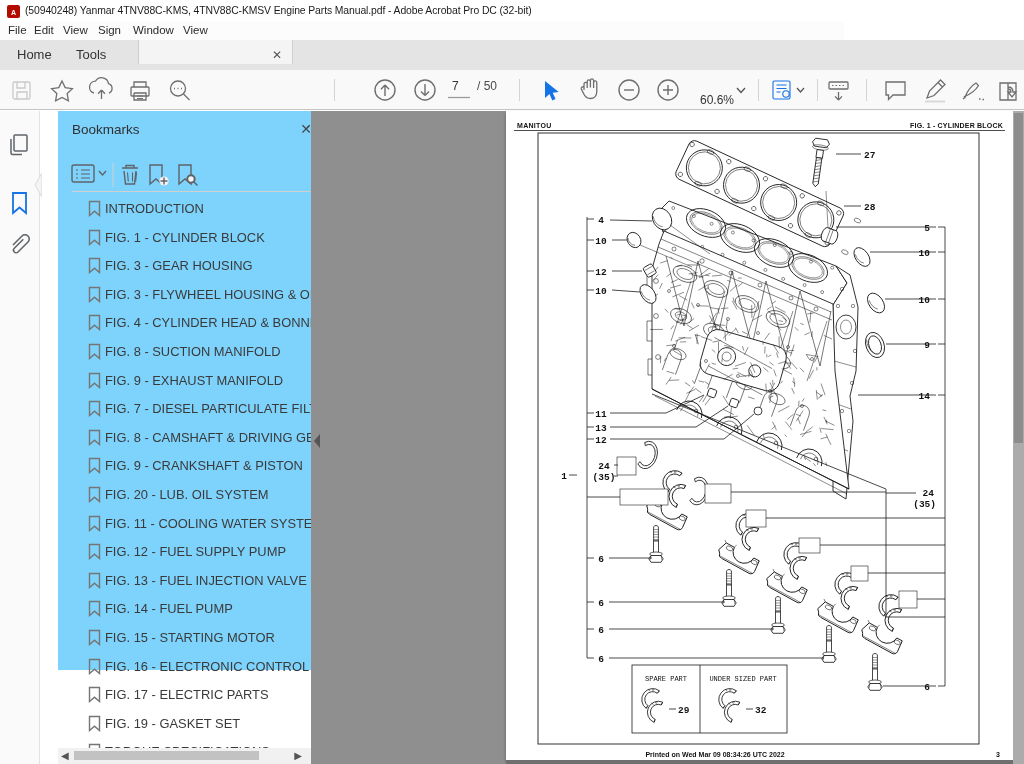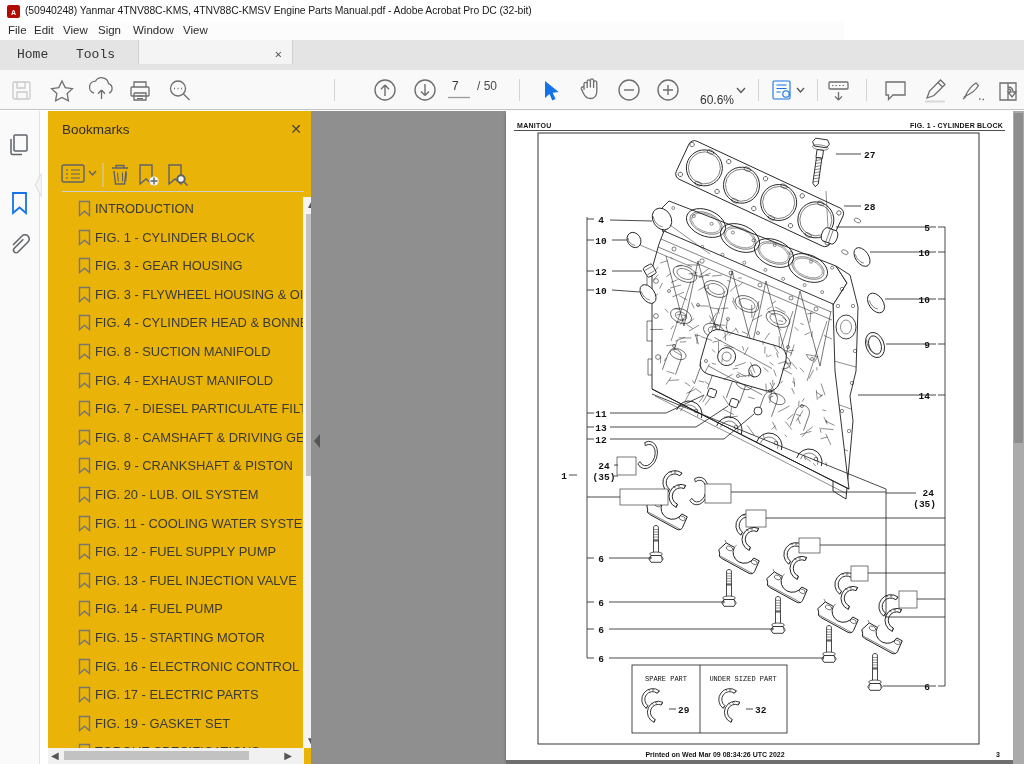--- a/index.html
+++ b/index.html
@@ -7,29 +7,29 @@
 #app { position:relative; width:1024px; height:764px;text-align:right; }
 .abs { position:absolute; }
 
 #titlebar { left:0; top:0; width:1024px; height:22px; background:#ffffff; }
 #titlebar .txt { position:absolute; left:25px; top:5px; font-size:10.4px; letter-spacing:-0.1px; color:#1b1b1b; }
 
 #menubar { left:0; top:22px; width:844px; height:18px; background:#fcfcfc; font-size:11.5px; color:#2b2b2b; }
 #menubar span { position:absolute; top:2px; }
 
 #tabbar { left:0; top:40px; width:1024px; height:30px; background:#e4e4e4; font-size:13px; color:#333; }
-#tabbar .tab { position:absolute; top:0; height:24px; line-height:30px;font-family:Liberation Mono, monospace; }
+#tabbar .tab { position:absolute; top:0; height:24px; line-height:30px; }
 #tab-active { left:138px; width:155px; background:#f4f4f4; border-left:1px solid #cfcfcf; border-right:1px solid #cfcfcf; font-size:12px; color:#444; }
 
 #toolbar { left:0; top:70px; width:1024px; height:40px; background:#f9f9f9; border-bottom:1px solid #c4c4c4; }
 .sep { position:absolute; top:9px; width:1px; height:22px; background:#d4d4d4; }
 .tbtxt { position:absolute; font-size:12px; color:#333; }
 
 #navstrip { left:0; top:111px; width:40px; height:653px; background:#fafafa; border-right:1px solid #e2e2e2; }
-#panel { left:48px; top:111px; width:270px; height:653px; background:#eab308; }
+#panel { left:58px; top:111px; width:270px; height:559px; background:#7dd3fc; }
 #panel-title { position:absolute; left:14px; top:11px; font-size:13.5px; color:#303030; }
 #panel .closex { position:absolute; right:16px; top:10px; font-size:14px; color:#444; }
 #bm-toolbar { position:absolute; left:0; top:44px; width:270px; height:42px; }
 #bm-sepline { position:absolute; left:14px; top:80px; width:242px; height:1px; background:#d0d0d0; }
 #bm-list { position:absolute; left:0; top:84px; width:256px; height:553px; overflow:hidden; }
 .bmitem { position:absolute; left:30px; height:20px; font-size:12.9px; color:#3a3a3a; white-space:nowrap; }
 .bmflag { position:absolute; left:0px; top:1px; }
 .bmtext { position:absolute; left:17px; top:2px; }
 
 #vscroll { position:absolute; left:255px; top:86px; width:14px; height:551px; background:#f4f4f4; }
@@ -229,21 +229,21 @@
         <div class="bmitem" style="top:147.0px">
           <svg class="bmflag" width="13" height="17" viewBox="0 0 13 17" fill="none" stroke="#757575" stroke-width="1.4">
             <path d="M1.5 1.5 h10 v14 l-5 -4.4 -5 4.4 z"></path>
           </svg>
           <span class="bmtext">FIG. 8 - SUCTION MANIFOLD</span>
         </div>
         <div class="bmitem" style="top:175.6px">
           <svg class="bmflag" width="13" height="17" viewBox="0 0 13 17" fill="none" stroke="#757575" stroke-width="1.4">
             <path d="M1.5 1.5 h10 v14 l-5 -4.4 -5 4.4 z"></path>
           </svg>
-          <span class="bmtext">FIG. 4 - EXHAUST MANIFOLD</span>
+          <span class="bmtext">FIG. 9 - EXHAUST MANIFOLD</span>
         </div>
         <div class="bmitem" style="top:204.2px">
           <svg class="bmflag" width="13" height="17" viewBox="0 0 13 17" fill="none" stroke="#757575" stroke-width="1.4">
             <path d="M1.5 1.5 h10 v14 l-5 -4.4 -5 4.4 z"></path>
           </svg>
           <span class="bmtext">FIG. 7 - DIESEL PARTICULATE FILTER</span>
         </div>
         <div class="bmitem" style="top:232.8px">
           <svg class="bmflag" width="13" height="17" viewBox="0 0 13 17" fill="none" stroke="#757575" stroke-width="1.4">
             <path d="M1.5 1.5 h10 v14 l-5 -4.4 -5 4.4 z"></path>

